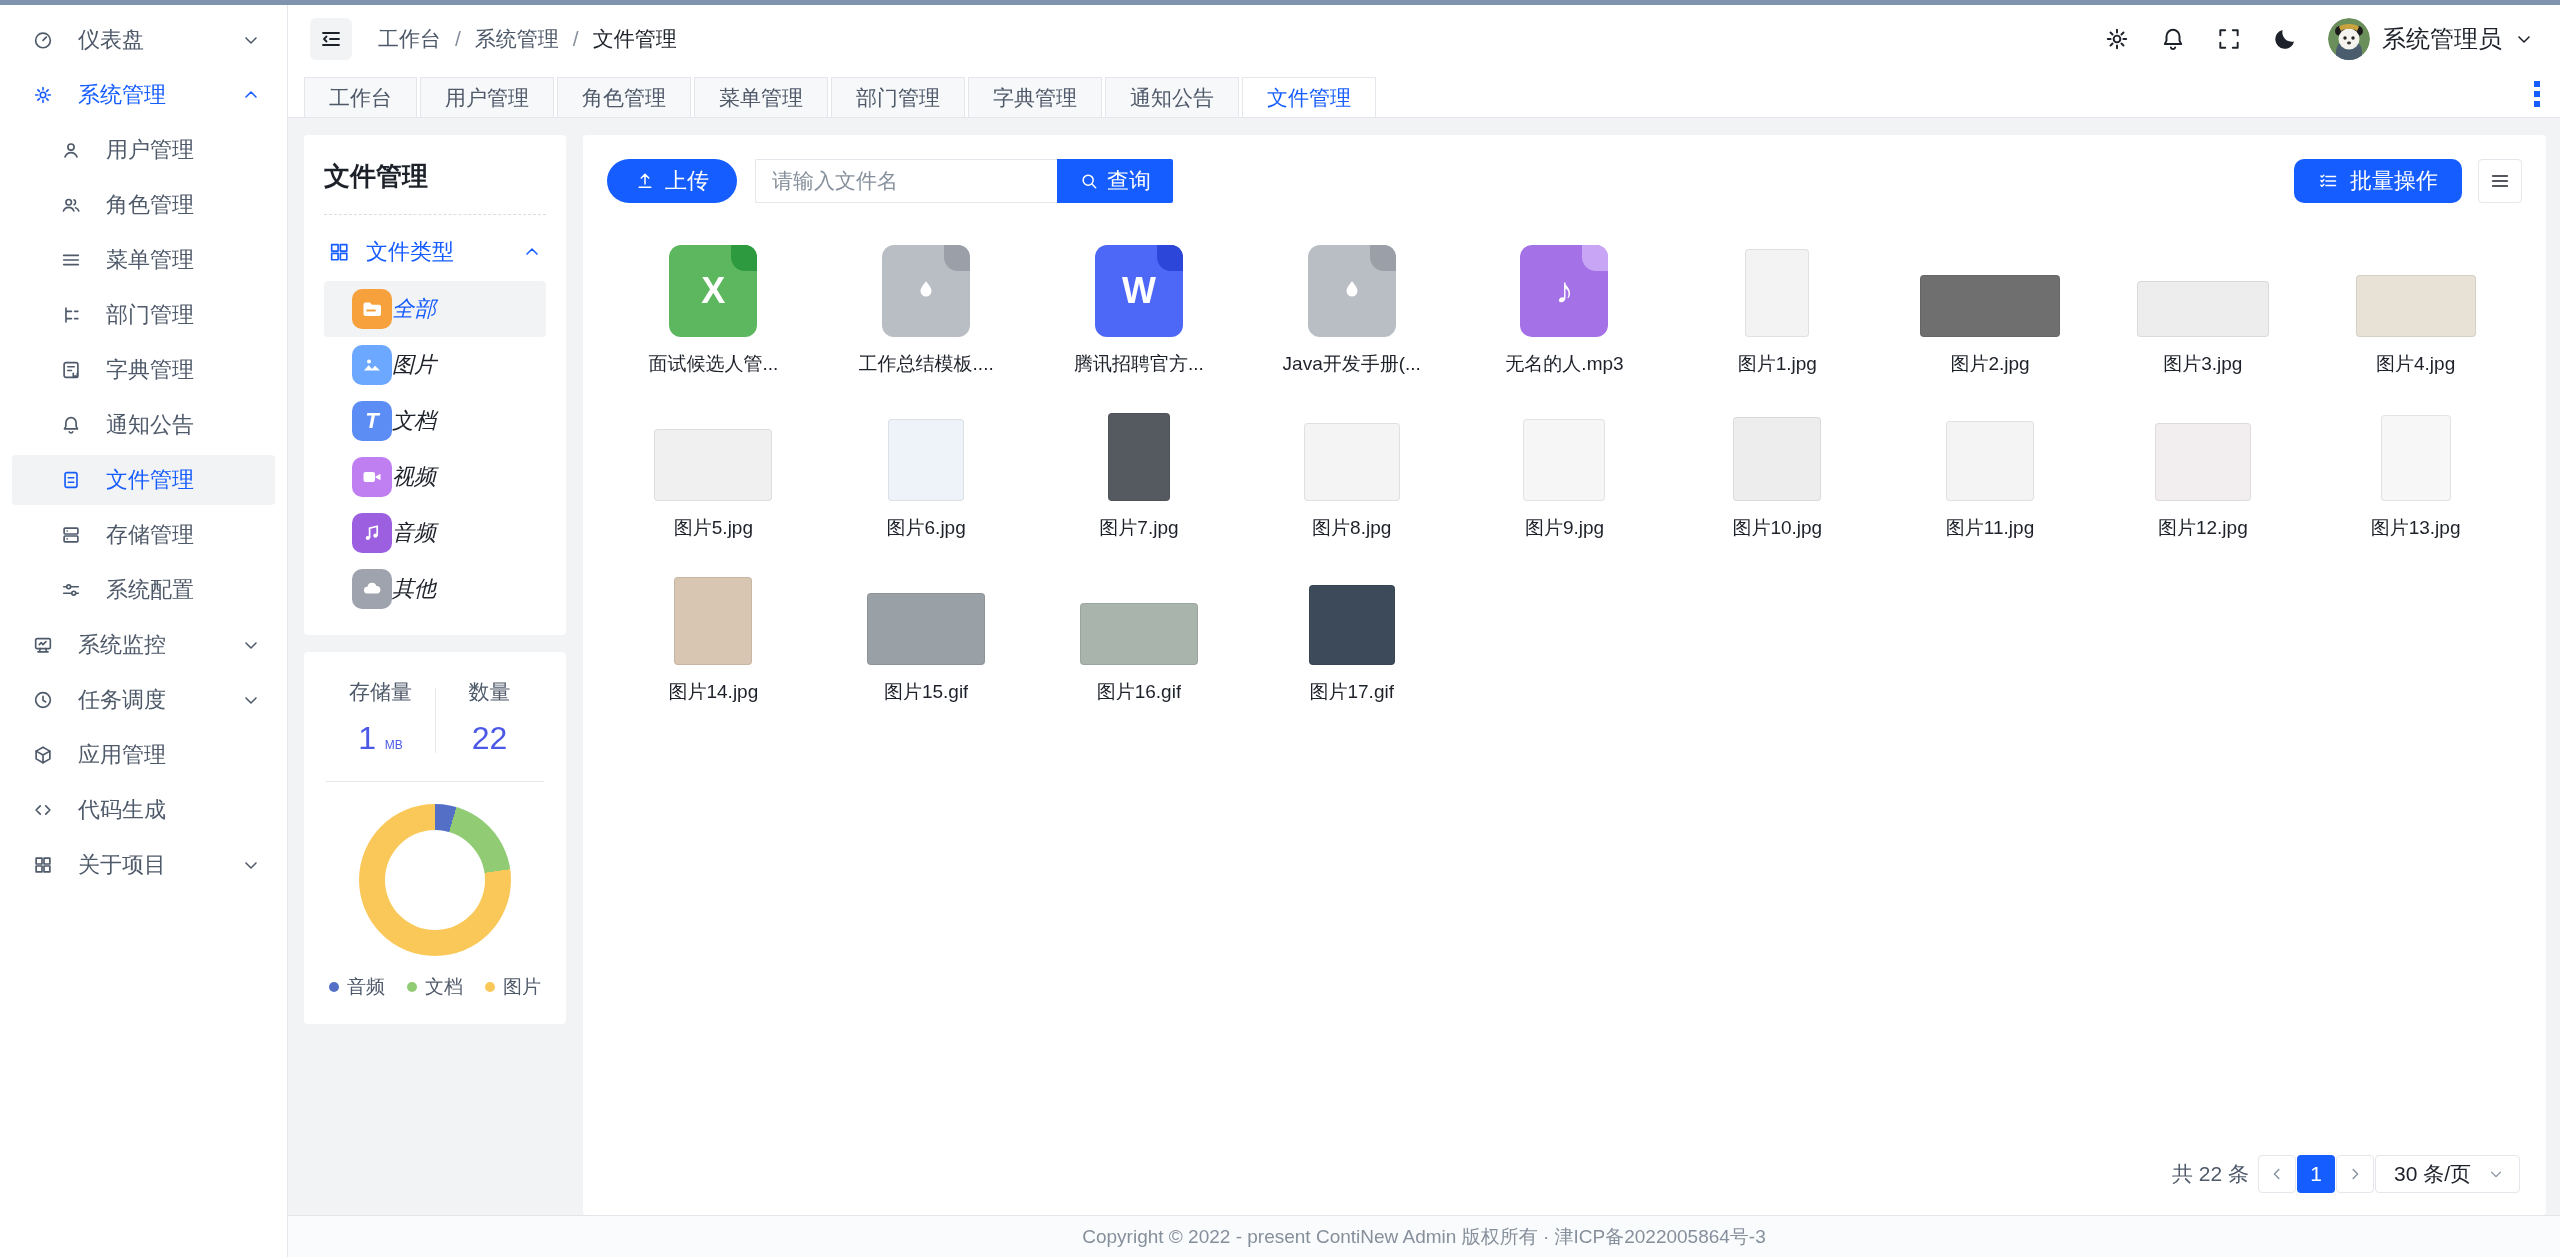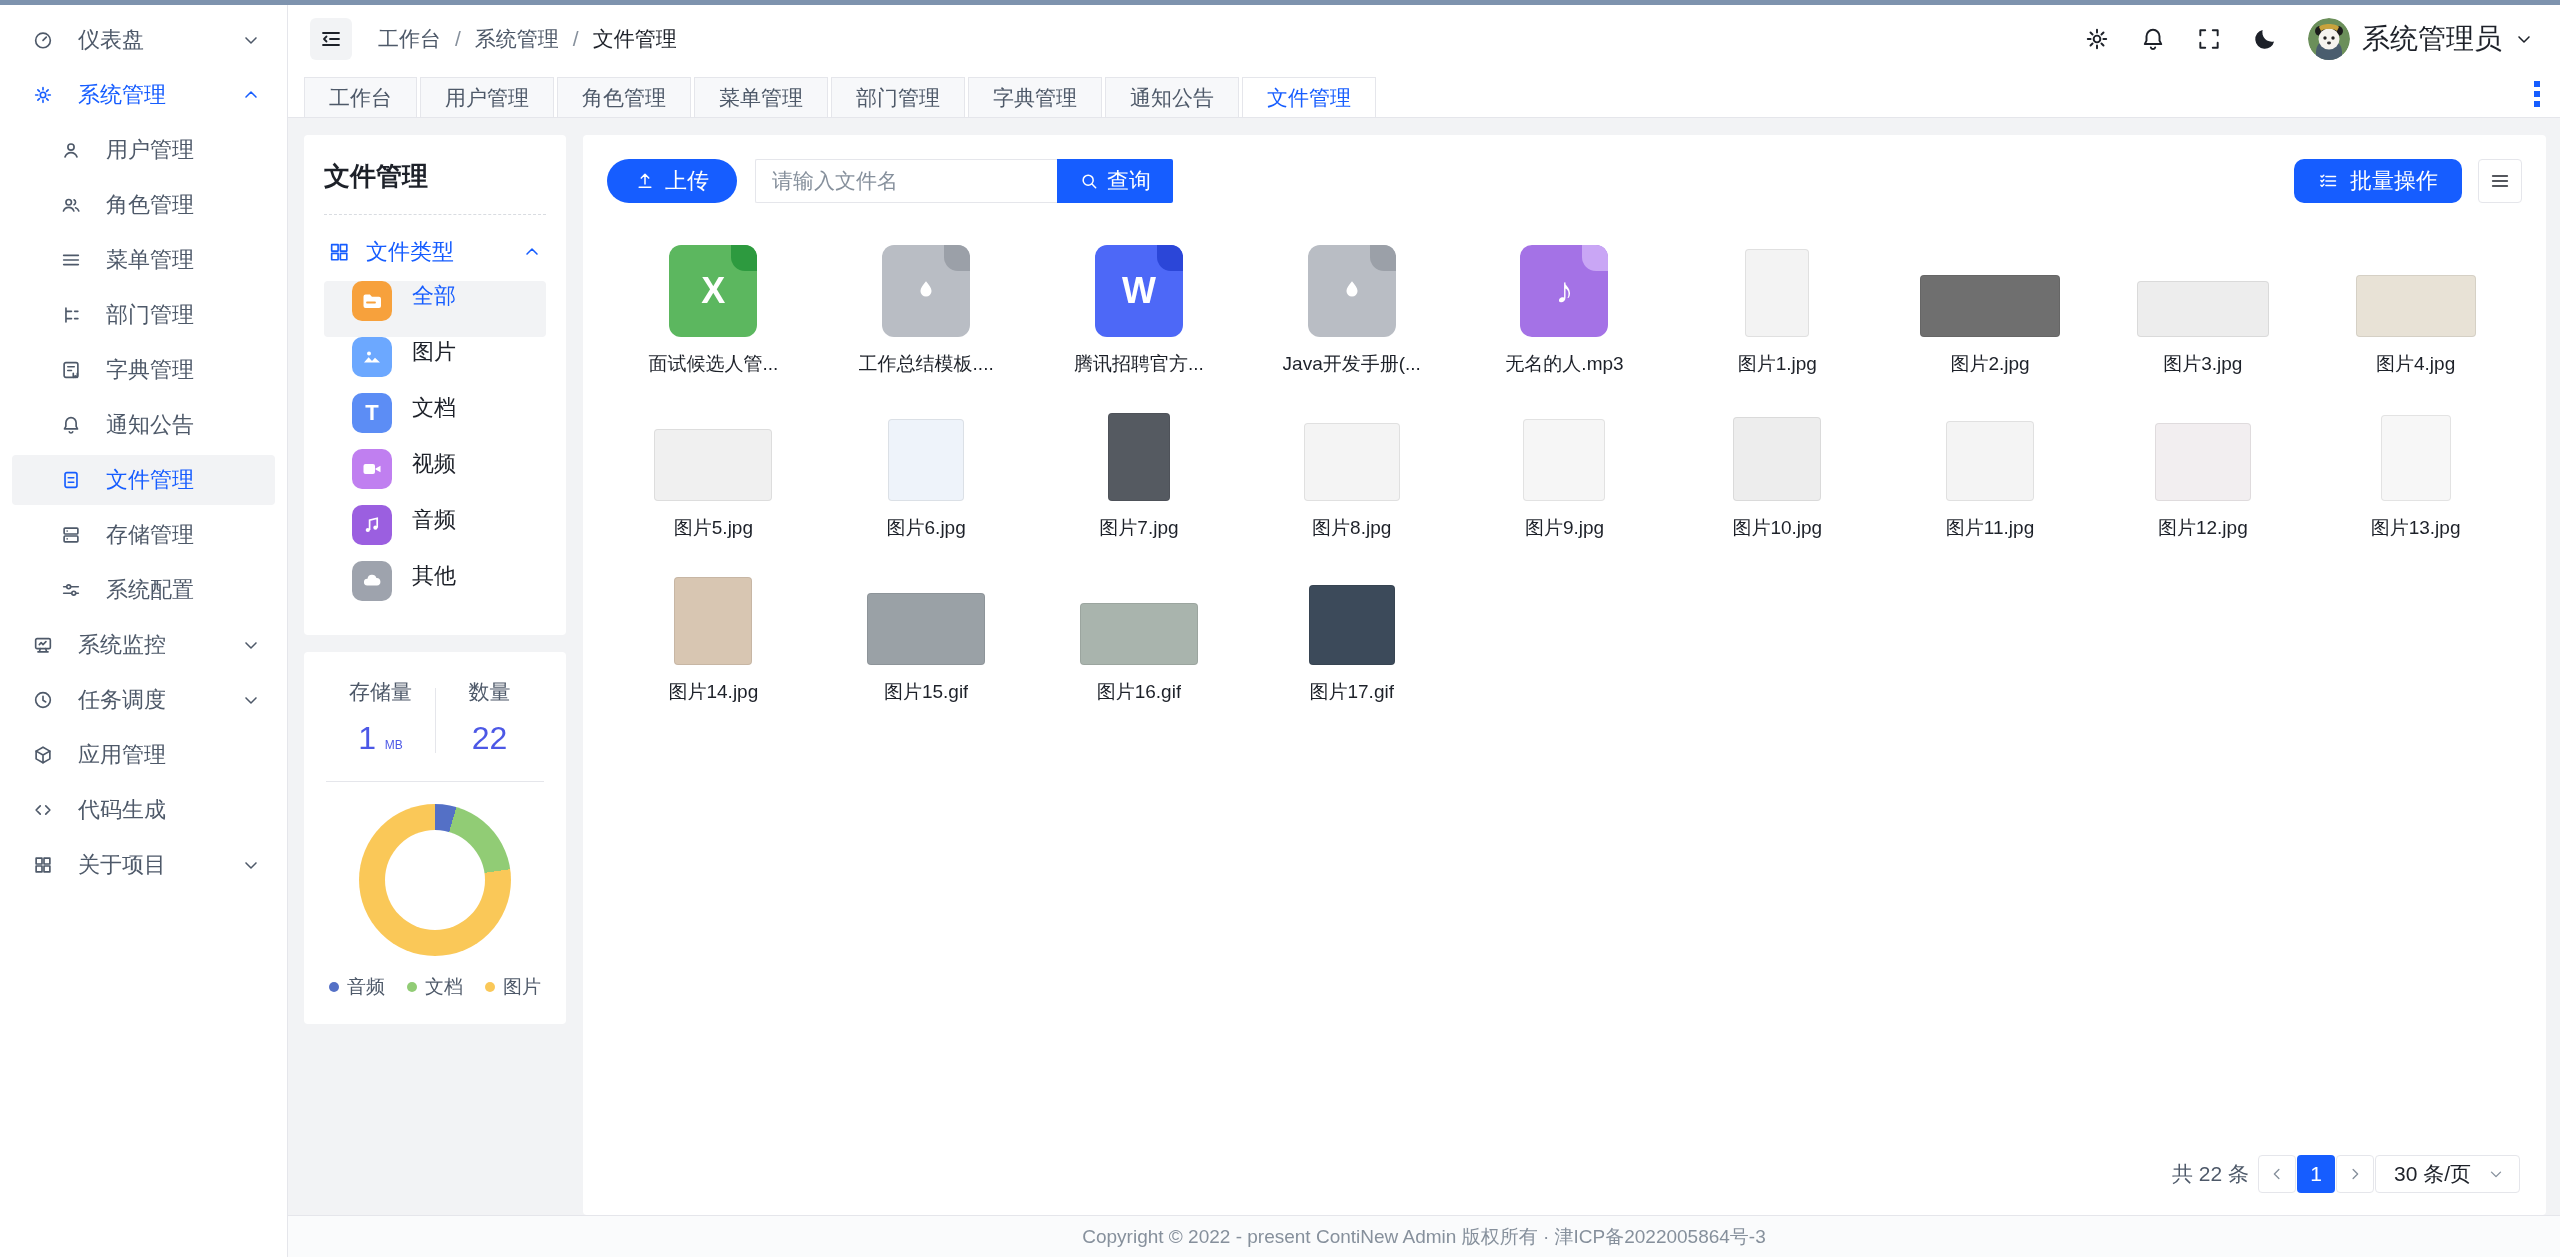--- a/index.html
+++ b/index.html
@@ -30,21 +30,21 @@
                   display:flex; align-items:center; justify-content:center; color:#1d2129; cursor:pointer; }
   .breadcrumb { display:flex; align-items:center; gap:14px; margin-left:26px; font-size:21px; }
   .bc-item { color:#4e5969; cursor:pointer; }
   .bc-item.last { color:#1d2129; }
   .bc-sep { color:#86909c; }
   .top-spacer { flex:1; }
   .top-actions { display:flex; align-items:center; gap:30px; }
   .ticon { width:26px; height:26px; color:#1d2129; display:flex; cursor:pointer; }
   .user-chip { display:flex; align-items:center; gap:12px; cursor:pointer; }
   .avatar { width:42px; height:42px; border-radius:50%; overflow:hidden; flex:0 0 42px; }
-  .user-name { font-size:28px; color:#1d2129; }
+  .user-name { font-size:24px; color:#1d2129; }
 
   
   .tabbar { height:46px; background:#fff; border-bottom:1px solid #e5e6eb; display:flex; align-items:flex-end;
             padding:0 14px 0 16px; }
   .tabs { display:flex; gap:3px; flex:1; }
   .tab { height:40px; display:flex; align-items:center; padding:0 24px; font-size:21px; color:#4e5969;
          background:#f7f8fa; border:1px solid #e5e6eb; border-bottom:none; cursor:pointer; white-space:nowrap; }
   .tab.active { background:#fff; color:#165dff; }
   .tab-more { display:flex; flex-direction:column; gap:4px; padding:0 6px 10px 6px; cursor:pointer; }
   .tab-more i { width:6px; height:6px; background:#165dff; display:block; }
@@ -53,22 +53,22 @@
   .content { flex:1; background:#f2f3f5; padding:17px 14px 0 16px; display:flex; gap:17px; overflow:hidden; }
   .card { background:#fff; border-radius:4px; }
   .left-col { width:262px; flex:0 0 262px; display:flex; flex-direction:column; gap:17px; }
 
   .card-types { padding:24px 20px 18px 20px; }
   .panel-title { font-size:26px; font-weight:bold; color:#1d2129; }
   .dash-div { border-bottom:1px dashed #d9dce1; margin:20px 0 22px 0; }
   .sec-head { display:flex; align-items:center; color:#165dff; font-size:22px; cursor:pointer; padding:0 4px; }
   .sec-head .sh-label { margin-left:16px; flex:1; }
   .type-list { margin-top:14px; }
-  .type-item { display:flex; align-items:flex-start; height:56px; border-radius:4px; padding-left:28px; gap:20px;
-               font-size:22px; color:#1d2129; cursor:pointer; }
+  .type-item { display:flex; align-items:center; height:56px; border-radius:4px; padding-left:28px; 
+               font-size:22px; color:#1d2129; cursor:pointer;font-style:italic; }
   .type-item.active { background:#f2f3f5; color:#165dff; }
   .ticon-sq { width:40px; height:40px; border-radius:10px; display:flex; align-items:center; justify-content:center;
               color:#fff; font-weight:bold; font-size:22px; flex:0 0 40px; }
 
   .card-storage { padding:26px 22px 24px 22px; }
   .stats { display:flex; position:relative; }
   .stat { flex:1; text-align:center; }
   .stat-label { font-size:21px; color:#4e5969; }
   .stat-value { margin-top:14px; font-size:32px; color:#4c58e6; }
   .stat-unit { font-size:12px; }

